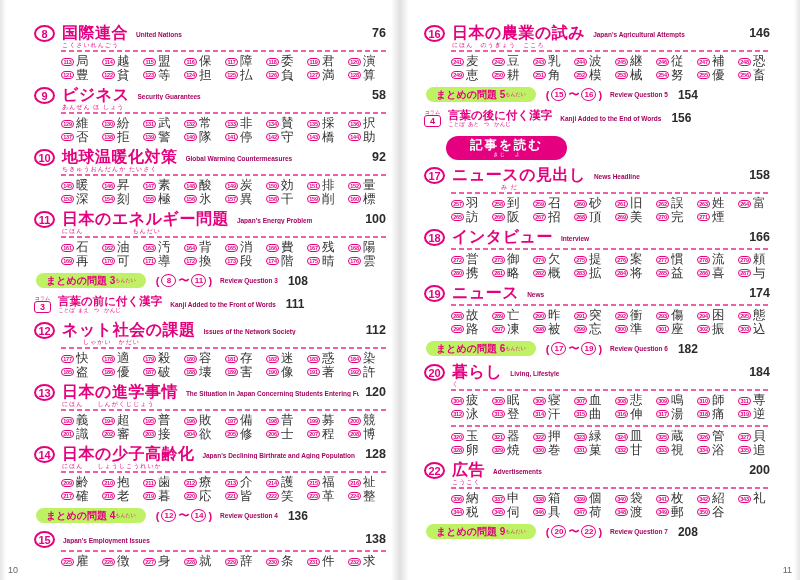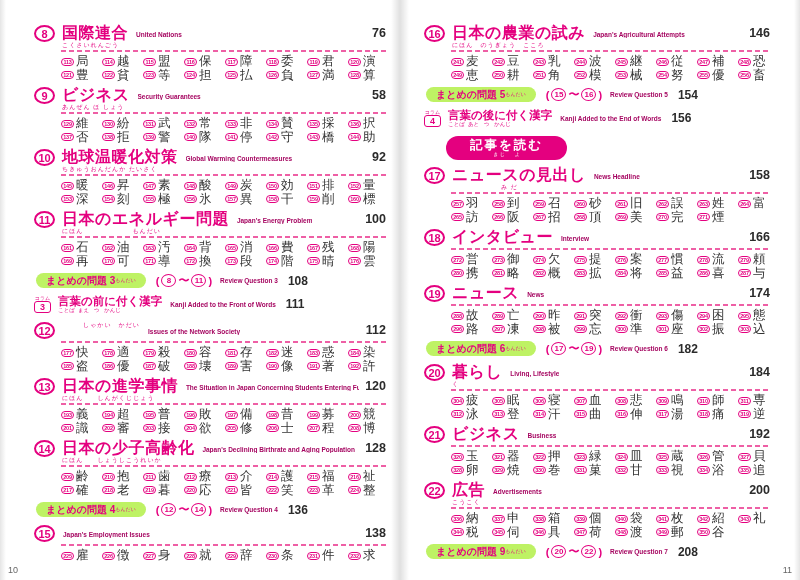--- a/index.html
+++ b/index.html
@@ -431,20 +431,21 @@
           <span class="coltitle">言葉の前に付く漢字</span>
           <span class="colfuri">ことば  まえ   つ   かんじ</span>
         </span>
         <span class="colsub">Kanji Added to the Front of Words</span>
         <span class="colpage">111</span>
       </div>
       <div class="sec">
         <div class="sec-head">
           <span class="secnum">12</span>
           <div class="titlewrap">
+            <div class="title">ネット社会の課題</div>
             <div class="furi">　　　しゃかい　かだい</div>
           </div>
           <span class="subtitle">Issues of the Network Society</span>
           <span class="spacer"></span>
           <span class="pnum">112</span>
         </div>
         <div class="dash"></div>
         <div class="rows">
           <div class="krow">
             <span class="kitem">
@@ -1193,29 +1194,20 @@
               <span class="kchar">痛</span>
             </span>
             <span class="kitem">
               <span class="knum">319</span>
               <span class="kchar">逆</span>
             </span>
           </div>
         </div>
       </div>
       <div class="sec">
-        <div class="sec-head">
-          <span class="secnum">21</span>
-          <div class="titlewrap">
-            <div class="title">ビジネス</div>
-          </div>
-          <span class="subtitle">Business</span>
-          <span class="spacer"></span>
-          <span class="pnum">192</span>
-        </div>
         <div class="dash"></div>
         <div class="rows">
           <div class="krow">
             <span class="kitem">
               <span class="knum">320</span>
               <span class="kchar">玉</span>
             </span>
             <span class="kitem">
               <span class="knum">321</span>
               <span class="kchar">器</span>

